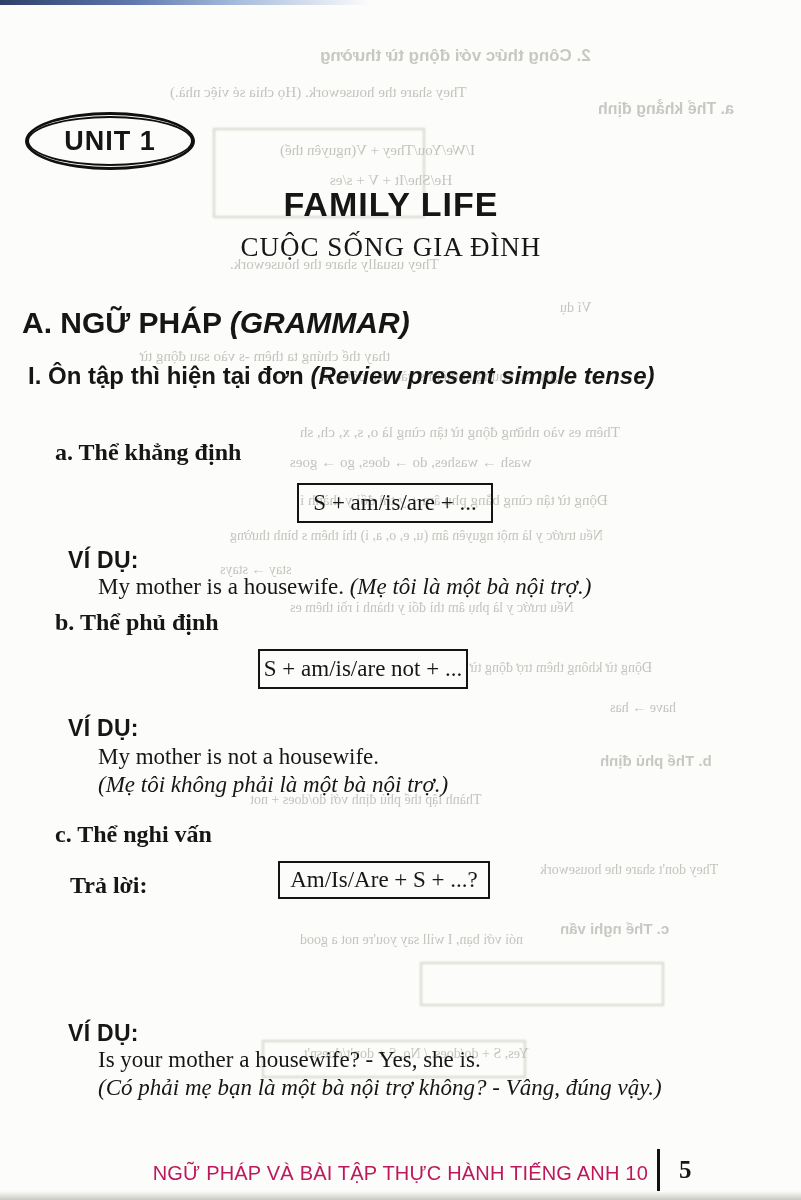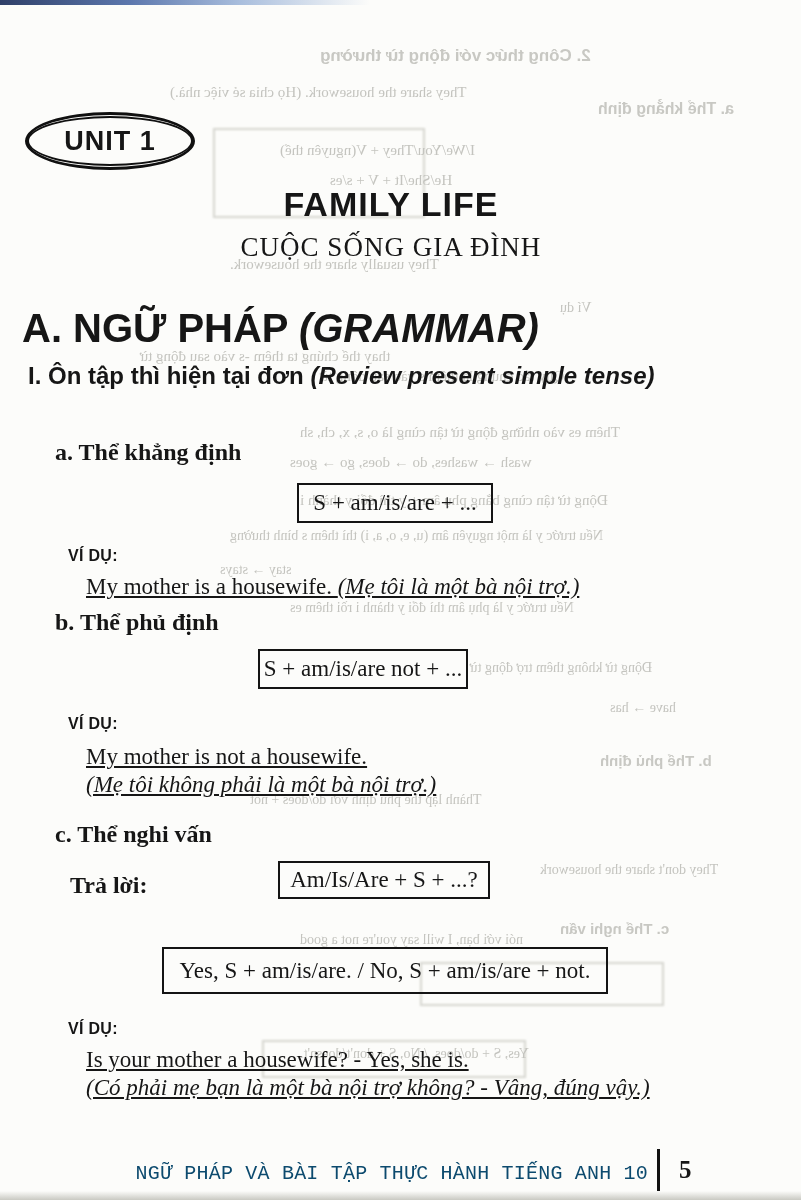--- a/index.html
+++ b/index.html
@@ -26,50 +26,50 @@
   .unit-badge .ring-inner{position:absolute;inset:4px 2px;border:2px solid #101010;border-radius:50%;}
   .unit-badge .unit-text{position:absolute;inset:0;display:flex;align-items:center;justify-content:center;
     font-family:"Liberation Sans",sans-serif;font-weight:bold;font-size:27px;letter-spacing:1px;}
 
   
   .title{position:absolute;left:0;top:185px;width:782px;text-align:center;
     font-family:"Liberation Sans",sans-serif;font-weight:bold;font-size:34px;letter-spacing:1px;}
   .subtitle{position:absolute;left:0;top:232px;width:782px;text-align:center;
     font-size:27px;letter-spacing:1px;}
   .heading-a{position:absolute;left:22px;top:306px;
-    font-family:"Liberation Sans",sans-serif;font-weight:bold;font-size:40px;}
+    font-family:"Liberation Sans",sans-serif;font-weight:bold;font-size:30px;}
   .heading-i{position:absolute;left:28px;top:362px;
     font-family:"Liberation Sans",sans-serif;font-weight:bold;font-size:24px;}
   .heading-1{position:absolute;left:55px;top:402px;
     font-family:"Liberation Sans",sans-serif;font-weight:bold;font-size:22px;}
   .heading-1 .be{font-family:"Liberation Serif",serif;font-style:italic;font-size:23px;}
   .sub-heading{position:absolute;left:55px;font-weight:bold;font-size:24px;}
   .sh-a{top:439px;} .sh-b{top:609px;} .sh-c{top:821px;}
   .it{font-style:italic;}
 
   
   .fbox{position:absolute;border:2px solid #141414;display:flex;align-items:center;
     justify-content:center;font-size:23px;background:rgba(255,255,255,.0);}
   .fbox-1{left:297px;top:483px;width:192px;height:36px;}
   .fbox-2{left:258px;top:649px;width:206px;height:36px;}
   .fbox-3{left:278px;top:861px;width:208px;height:34px;}
   .fbox-4{left:162px;top:947px;width:442px;height:43px;}
 
   
   .vidu{position:absolute;left:68px;font-family:"Liberation Sans",sans-serif;
-    font-weight:bold;font-size:16px;letter-spacing:.3px;}
+    font-weight:bold;font-size:23px;letter-spacing:.3px;}
   .v1{top:547px;} .v2{top:715px;} .v3{top:1020px;}
-  .ex{position:absolute;left:86px;font-size:23px;white-space:nowrap;text-decoration:underline;}
+  .ex{position:absolute;left:98px;font-size:23px;white-space:nowrap;}
   .ex1{top:574px;} .ex2a{top:744px;} .ex2b{top:772px;font-style:italic;}
   .ex3a{top:1047px;} .ex3b{top:1075px;font-style:italic;}
   .tra-loi{position:absolute;left:70px;top:872px;font-weight:bold;font-size:24px;}
 
   
   .footer-text{position:absolute;left:0;top:1162px;width:648px;text-align:right;
-    font-family:Liberation Mono, monospace;font-size:20px;letter-spacing:.2px;color:#0c4a6e;white-space:nowrap;}
+    font-family:Liberation Sans, sans-serif;font-size:20px;letter-spacing:.2px;color:#be185d;white-space:nowrap;}
   .footer-bar{position:absolute;left:657px;top:1149px;width:3px;height:42px;background:#111;}
   .footer-page{position:absolute;left:679px;top:1156px;font-weight:bold;font-size:25px;}
 </style>
 </head>
 <body>
 
 <div class="page">
 
   <div class="top-strip"></div>
 
@@ -131,23 +131,20 @@
       </div>
     <div class="vidu v2">VÍ DỤ:</div>
     <div class="ex ex2a">My mother is not a housewife.</div>
     <div class="ex ex2b">(Mẹ tôi không phải là một bà nội trợ.)</div>
 
     <div class="sub-heading sh-c">c. Thể nghi vấn</div>
     <div class="fbox fbox-3">
         <span>Am/Is/Are + S + ...?</span>
       </div>
     <div class="tra-loi">Trả lời:</div>
-    <div class="fbox fbox-4">
-        <span>Yes, S + am/is/are. / No, S + am/is/are + not.</span>
-      </div>
     <div class="vidu v3">VÍ DỤ:</div>
     <div class="ex ex3b">(Có phải mẹ bạn là một bà nội trợ không? - Vâng, đúng vậy.)</div>
     <div class="ex ex3a">Is your mother a housewife? - Yes, she is.</div>
 
     <div class="footer-text">NGỮ PHÁP VÀ BÀI TẬP THỰC HÀNH TIẾNG ANH 10</div>
     <div class="footer-bar"></div>
     <div class="footer-page">5</div>
 
   </div>
 

